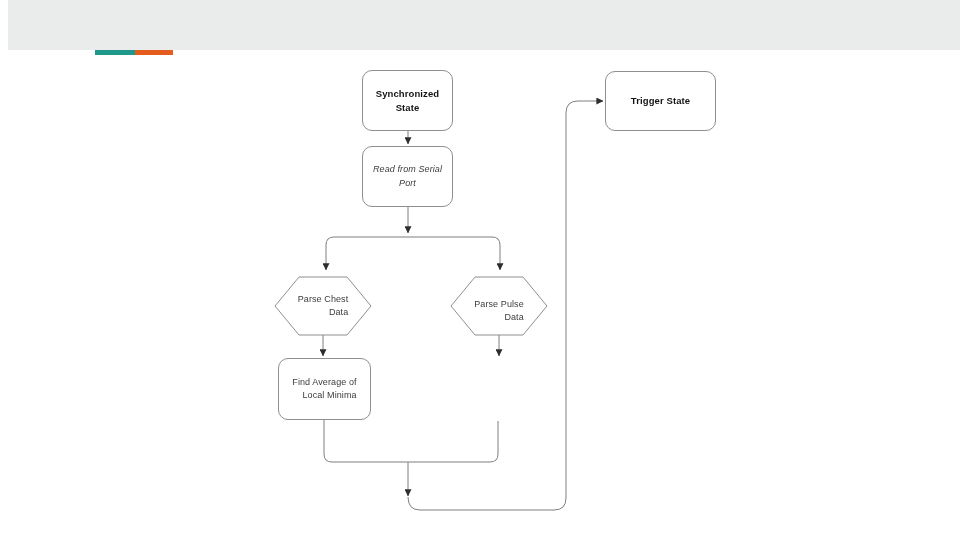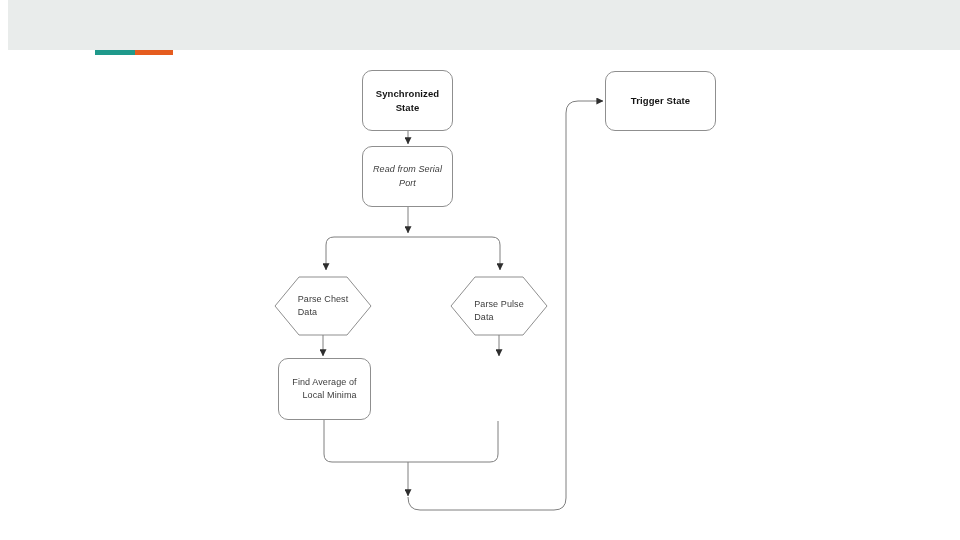--- a/index.html
+++ b/index.html
@@ -60,21 +60,21 @@
     font-weight: bold;
     color: #141414;
     font-size: 9.5px;
     line-height: 1.4;
   }
   .hex-label {
     position: absolute;
     display: flex;
     align-items: center;
     justify-content: center;
-    text-align: left;
+    text-align: right;
     color: #3c3c3c;
     font-size: 9px;
     line-height: 1.45;
     white-space: pre-line;
     letter-spacing: 0.1px;
     background: transparent;
   }
   #node-sync         { left: 354px; top: 70px;  width: 91px; height: 61px; }
   #node-read         { left: 354px; top: 146px; width: 91px; height: 61px; font-style: italic; }
   #node-minima       { left: 270px; top: 358px; width: 93px; height: 62px; text-align: right; }

